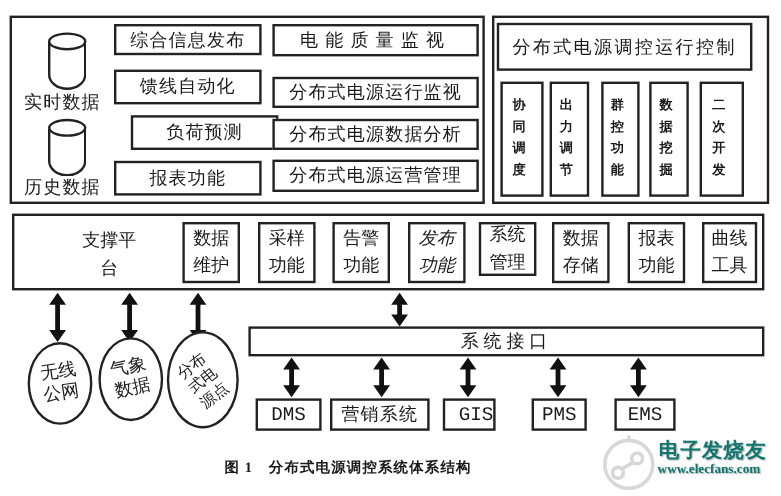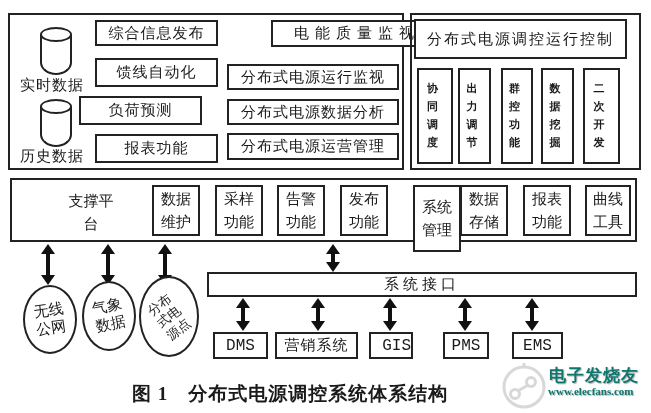--- a/index.html
+++ b/index.html
@@ -34,21 +34,21 @@
     border: 2px solid #222; border-radius: 50%; background: #fff; z-index: 2; }
   .cyl .side { position: absolute; top: 8px; left: 0; right: 0; bottom: 0;
     border: 2px solid #222; border-top: none; background: #fff;
     border-radius: 0 0 50% 50% / 0 0 32% 32%; }
   
   .ell { position: absolute; border: 2px solid #222; border-radius: 50%;
     background: #fff; display: flex; align-items: center; justify-content: center; }
   .ell .t { word-break: break-all; text-align: center; line-height: 1.18; font-size: 15px; }
   .mono { font-family: "Liberation Mono", monospace; font-size: 16px; letter-spacing: 0; }
   #caption { position: absolute; left: 90px; top: 381px; width: 400px;
-    text-align: center; font-size: 19px; font-weight: bold; letter-spacing: 1px; }
+    text-align: center; font-size: 12px; font-weight: bold; letter-spacing: 1px; }
   
   .wm { color: #0f766e; text-shadow: 1px 1px 1px #b4b4b4; font-weight: bold; }
   #wm-brand { position: absolute; left: 549px; top: 364px; font-size: 17px; letter-spacing: 1px; }
   #wm-site  { position: absolute; left: 548px; top: 385px; font-size: 11px; }
 </style>
 </head>
 <body>
 
 <div id="canvas">
 
@@ -65,28 +65,28 @@
     <div class="side"></div>
   </div>
   <div class="lbl fs15" style="left:10px; top:147px; width:84px;">历史数据</div>
 
   <div class="box" style="left:95px; top:20px; width:123px; height:26px;">
     <span class="fs15">综合信息发布</span>
     </div>
   <div class="box" style="left:95px; top:58px; width:123px; height:29px;">
     <span class="fs15">馈线自动化</span>
     </div>
-  <div class="box" style="left:79px; top:96px; width:123px; height:29px;">
+  <div class="box" style="left:109px; top:96px; width:123px; height:29px;">
     <span class="fs15">负荷预测</span>
     </div>
   <div class="box" style="left:95px; top:134px; width:123px; height:29px;">
     <span class="fs15">报表功能</span>
     </div>
 
-  <div class="box" style="left:227px; top:20px; width:172px; height:27px;margin-left:44px;">
+  <div class="box" style="left:227px; top:20px; width:172px; height:27px;">
     <span style="font-size:15px; letter-spacing:6px;">电能质量监视</span>
     </div>
   <div class="box" style="left:227px; top:64px; width:172px; height:26px;">
     <span class="fs15">分布式电源运行监视</span>
     </div>
   <div class="box" style="left:227px; top:99px; width:172px; height:26px;">
     <span class="fs15">分布式电源数据分析</span>
     </div>
   <div class="box" style="left:227px; top:133px; width:172px; height:27px;">
     <span class="fs15">分布式电源运营管理</span>
@@ -120,24 +120,24 @@
 
   <div class="box" style="left:152px; top:185px; width:48px; height:51px;">
     <div class="wrap">数据维护</div>
     </div>
   <div class="box" style="left:215px; top:185px; width:48px; height:51px;">
     <div class="wrap">采样功能</div>
     </div>
   <div class="box" style="left:277px; top:185px; width:48px; height:51px;">
     <div class="wrap">告警功能</div>
     </div>
-  <div class="box" style="left:340px; top:185px; width:48px; height:51px;">
+  <div class="box" style="left:340px; top:185px; width:48px; height:51px;font-style:italic;">
     <div class="wrap">发布功能</div>
     </div>
-  <div class="box" style="left:413px; top:185px; width:48px; height:67px;">
+  <div class="box" style="left:399px; top:185px; width:48px; height:45px;">
     <div class="wrap">系统管理</div>
     </div>
   <div class="box" style="left:460px; top:185px; width:48px; height:51px;">
     <div class="wrap">数据存储</div>
     </div>
   <div class="box" style="left:523px; top:185px; width:48px; height:51px;">
     <div class="wrap">报表功能</div>
     </div>
   <div class="box" style="left:585px; top:185px; width:46px; height:51px;">
     <div class="wrap">曲线工具</div>

